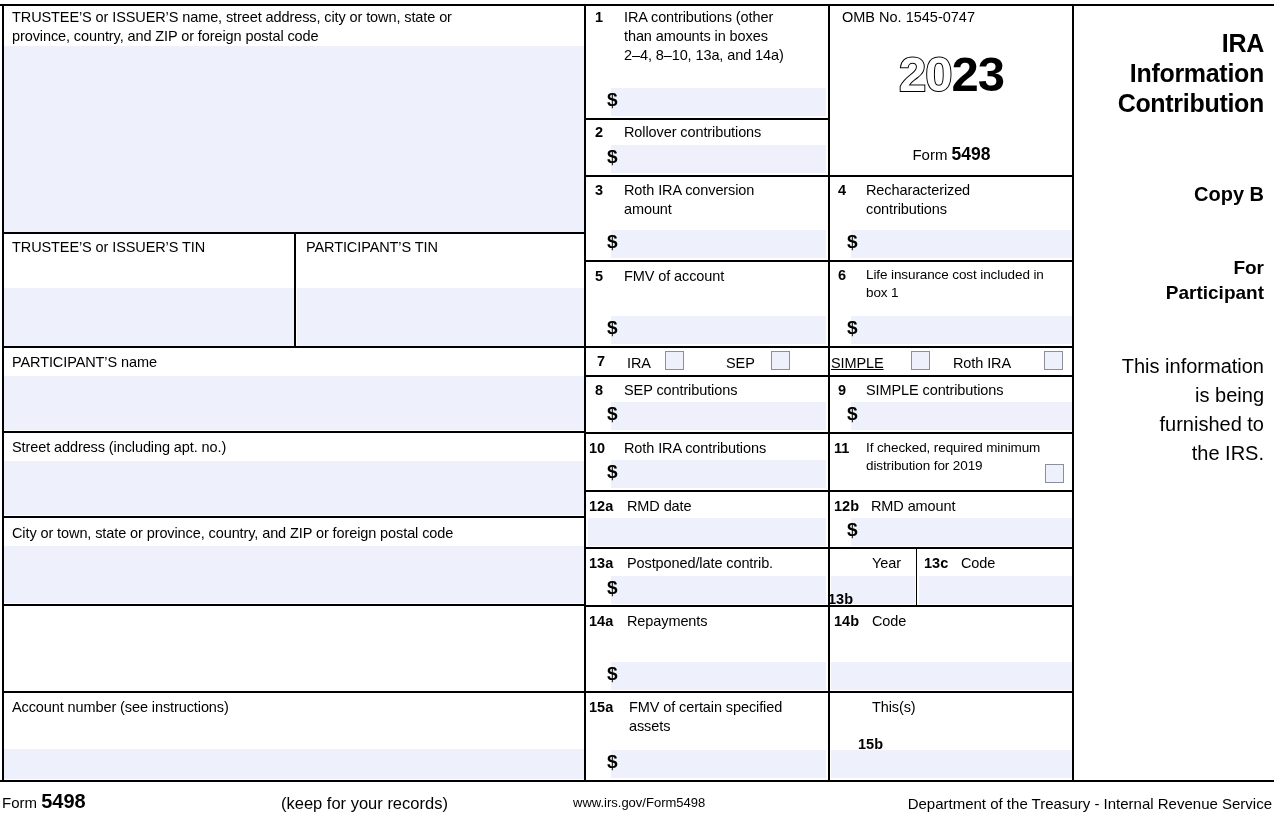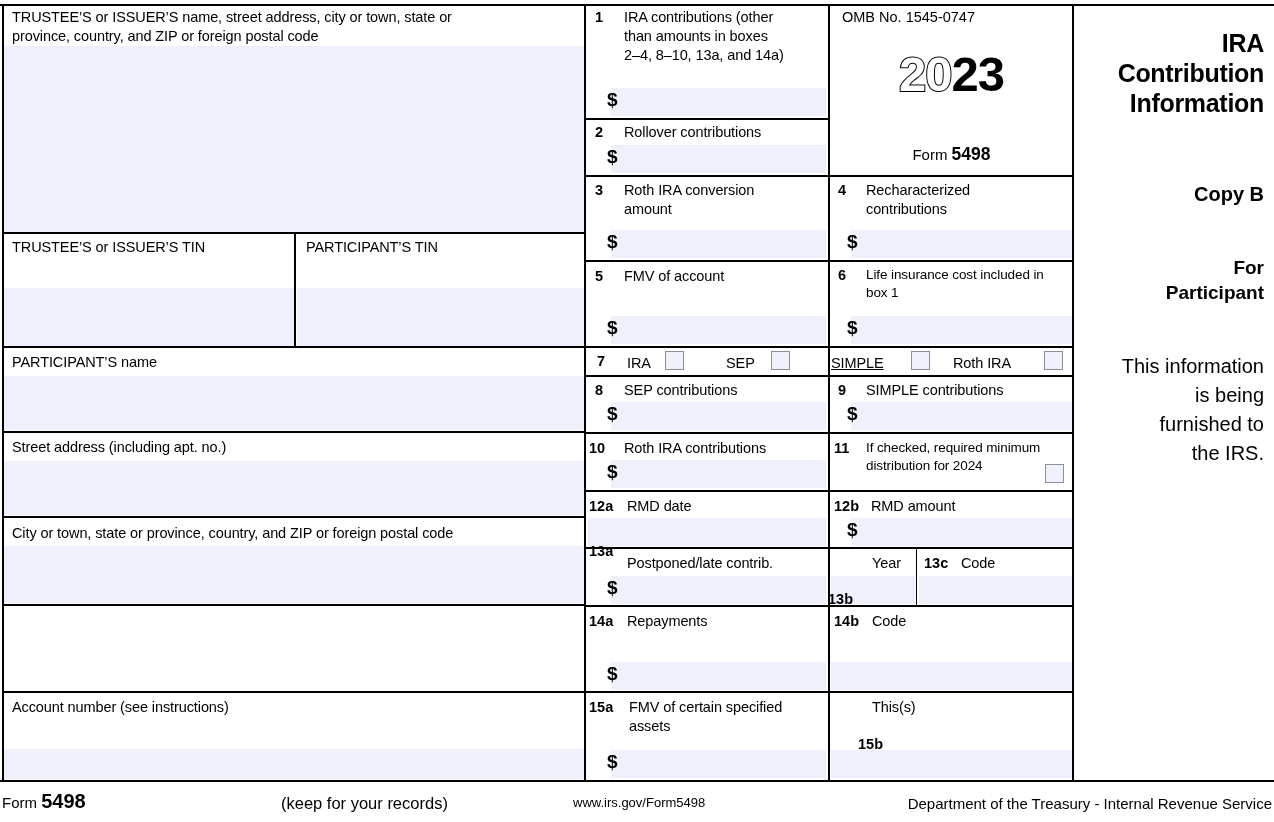--- a/index.html
+++ b/index.html
@@ -326,31 +326,31 @@
   <div class="boxnum" style="left:838px; top:381px;">9</div>
   <div class="lbl" style="left:866px; top:381px; width:200px;">SIMPLE contributions</div>
   <div class="dollar" style="left:847px; top:404px;">$</div>
 
   <div class="boxnum" style="left:589px; top:439px;">10</div>
   <div class="lbl" style="left:624px; top:439px; width:200px;">Roth IRA contributions</div>
   <div class="dollar" style="left:607px; top:462px;">$</div>
 
   <div class="boxnum" style="left:834px; top:439px;">11</div>
   <div class="lbl-sm" style="left:866px; top:439px; width:212px;">If checked, required minimum
-distribution for 2024</div>
+distribution for 2019</div>
   <div class="chk" style="left:1045px; top:464px;"></div>
 
   <div class="boxnum" style="left:589px; top:497px;">12a</div>
   <div class="lbl" style="left:627px; top:497px;">RMD date</div>
 
   <div class="boxnum" style="left:834px; top:497px;">12b</div>
   <div class="lbl" style="left:871px; top:497px;">RMD amount</div>
   <div class="dollar" style="left:847px; top:520px;">$</div>
 
-  <div class="boxnum" style="left:589px; top:542px;">13a</div>
+  <div class="boxnum" style="left:589px; top:554px;">13a</div>
   <div class="lbl" style="left:627px; top:554px;">Postponed/late contrib.</div>
   <div class="dollar" style="left:607px; top:578px;">$</div>
 
   <div class="boxnum" style="left:828px; top:554px;margin-top:36px;">13b</div>
   <div class="lbl" style="left:872px; top:554px;">Year</div>
 
   <div class="boxnum" style="left:924px; top:554px;">13c</div>
   <div class="lbl" style="left:961px; top:554px;">Code</div>
 
   <div class="boxnum" style="left:589px; top:612px;">14a</div>
@@ -371,22 +371,22 @@
   <div class="omb-no">OMB No. 1545-0747</div>
   <div class="year-row">
     <span class="year-hollow">20</span><span class="year-solid">23</span>
   </div>
   <div class="form-5498-omb">
     <span>Form </span><b>5498</b>
   </div>
 
   <div class="title-block">
     <div>IRA</div>
+    <div>Information</div>
     <div>Contribution</div>
-    <div>Information</div>
   </div>
 
   <div class="copy-b">Copy B</div>
   <div class="for-participant">For
 Participant</div>
   <div class="furnished">This information
 is being
 furnished to
 the IRS.</div>
 

